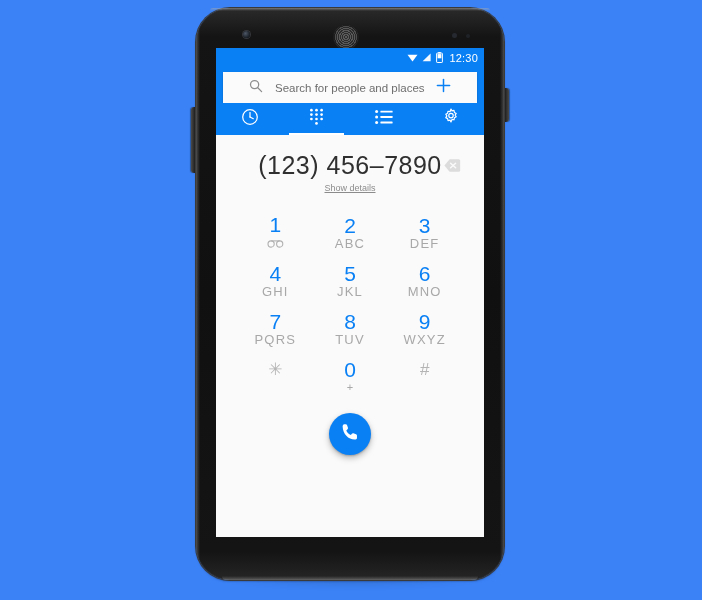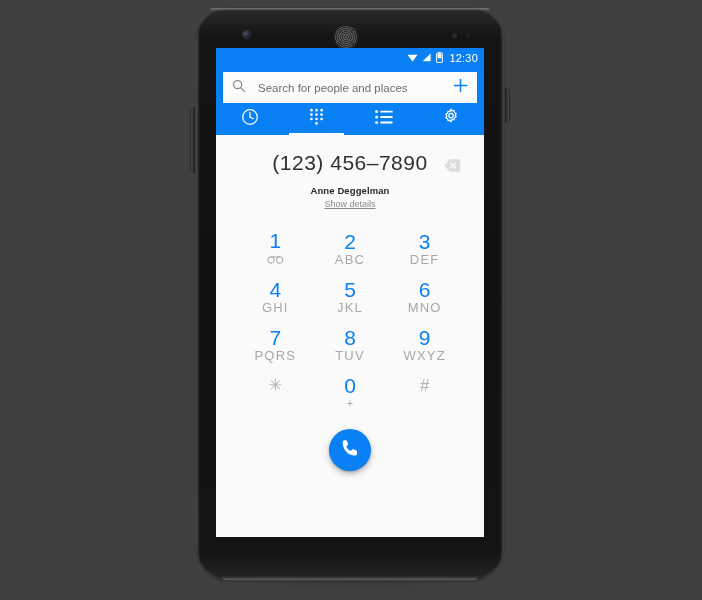--- a/index.html
+++ b/index.html
@@ -9,21 +9,21 @@
     height: 600px;
     background: #ffffff;
     font-family: "Liberation Sans", sans-serif;
     overflow: hidden;
   }
 
   #stage {
     position: relative;
     width: 702px;
     height: 600px;
-    background: #404040;
+    background: #3b82f6;
   }
 
   
   .device-shadow {
     position: absolute;
     left: 206px;
     top: 560px;
     width: 290px;
     height: 26px;
     border-radius: 50%;
@@ -161,21 +161,21 @@
   .appbar {
     background: var(--brand);
     padding: 5px 7px 0 7px;
     box-sizing: border-box;
   }
   .searchbar {
     height: 31px;
     background: #fbfbfb;
     display: flex;
     align-items: center;
-    padding: 0 9px;
+    padding: 0 26px;
     box-sizing: border-box;
     box-shadow: 0 1px 2px rgba(0,0,0,0.22);
   }
   .search-placeholder {
     flex: 1;
     color: #6e6e6e;
     font-size: 11.5px;
     margin-left: 12px;
     white-space: nowrap;
     overflow: hidden;
@@ -212,21 +212,21 @@
   }
 
   .number-row {
     display: flex;
     align-items: center;
     justify-content: center;
     padding-top: 16px;
     position: relative;
   }
   .dialed-number {
-    font-size: 21px;
+    font-size: 25px;
     color: #303030;
     letter-spacing: 0.5px;
     font-weight: 400;
   }
   .clear-btn {
     position: absolute;
     right: 22px;
     top: 21px;
     width: 19px; height: 19px;
   }
@@ -422,21 +422,20 @@
         <span class="dialed-number">(123) 456–7890</span>
         <span class="clear-btn">
           <svg width="19" height="19" viewBox="0 0 19 19">
             <path d="M6.6 3.2h9.0a1.6 1.6 0 0 1 1.6 1.6v9.4a1.6 1.6 0 0 1-1.6 1.6H6.6L1.4 9.5z" fill="#dcdcdc"></path>
             <line x1="7.6" y1="7.3" x2="12.6" y2="11.8" stroke="#fafafa" stroke-width="1.5" stroke-linecap="round"></line>
             <line x1="12.6" y1="7.3" x2="7.6" y2="11.8" stroke="#fafafa" stroke-width="1.5" stroke-linecap="round"></line>
           </svg>
         </span>
       </div>
 
-      <div class="contact-name">Anne Deggelman</div>
       <div class="show-details">Show details</div>
 
       <div class="keypad">
 
         <div class="key">
           <span class="digit">1</span>
           <span class="sub vm">
             <svg width="17" height="8" viewBox="0 0 17 8">
               <circle cx="4.1" cy="4.0" r="3.1" fill="none" stroke="#b0b0b0" stroke-width="1.1"></circle>
               <circle cx="12.7" cy="4.0" r="3.1" fill="none" stroke="#b0b0b0" stroke-width="1.1"></circle>

